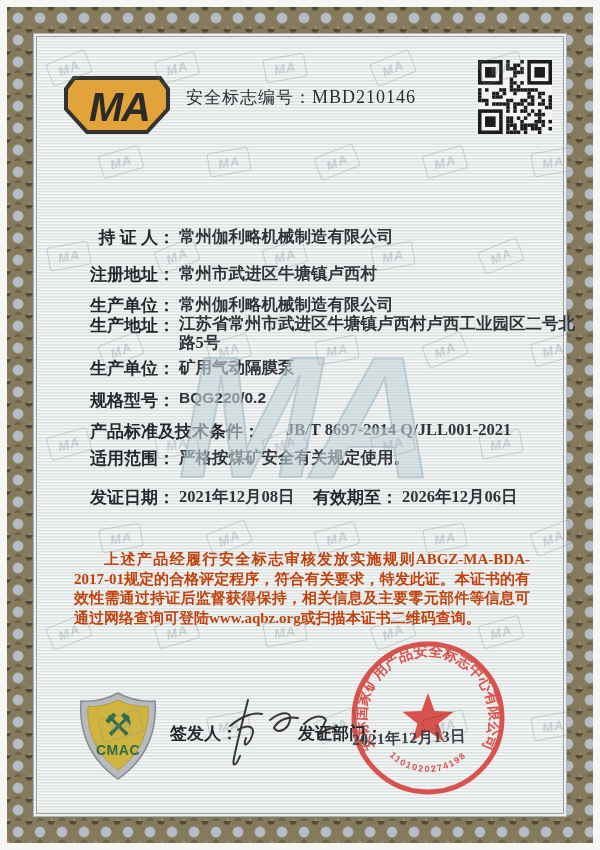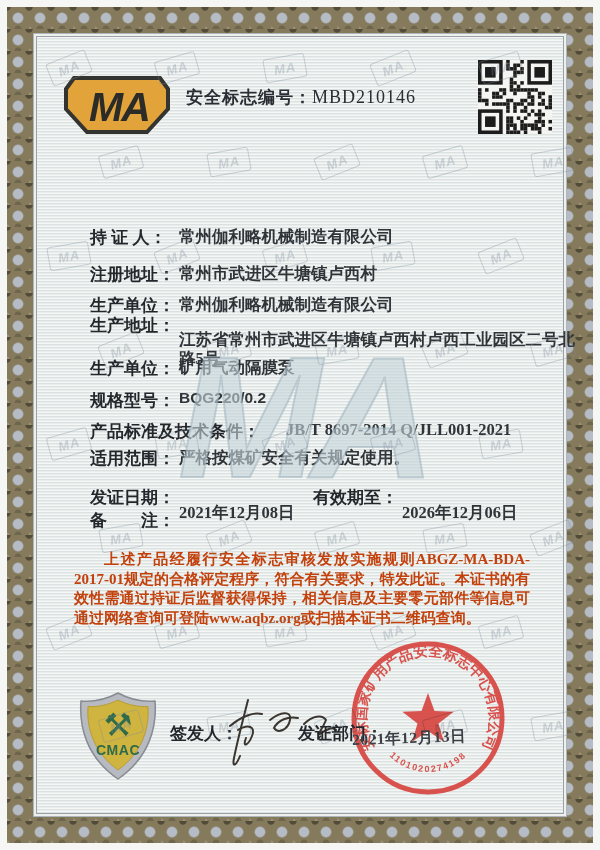--- a/index.html
+++ b/index.html
@@ -24,30 +24,30 @@
   
   .wm{position:absolute;width:40px;height:22px;border:1px solid rgba(125,140,155,.35);
       border-radius:3px;color:rgba(125,140,155,.32);font:italic 700 13px "Liberation Sans",sans-serif;
       display:flex;align-items:center;justify-content:center;z-index:1;letter-spacing:1px;}
   .bigwm{position:absolute;left:178px;top:318px;z-index:1;
       font:italic 900 172px "Liberation Sans",sans-serif;letter-spacing:-10px;
       color:rgba(196,211,219,.60);-webkit-text-stroke:2px rgba(147,168,182,.45);}
   
   .ma-logo{position:absolute;left:64px;top:76px;}
   .numline{position:absolute;left:186px;top:86px;font-size:17px;color:#2a2d33;}
-  .numline .nl-label{font-weight:700;letter-spacing:1px;}
+  .numline .nl-label{font-weight:400;letter-spacing:1px;}
   .numline .nl-value{font-weight:400;font-size:18px;letter-spacing:1px;}
   .qr{position:absolute;left:477px;top:60px;}
   .title{position:absolute;left:0;right:0;top:136px;text-align:center;
       font-size:36px;font-weight:900;letter-spacing:3px;color:#17191d;}
   
   .row{position:absolute;left:90px;right:38px;white-space:nowrap;}
-  .lbl{display:inline-block;min-width:85px;font-weight:700;font-size:17px;color:#23262b;vertical-align:top;}
+  .lbl{display:inline-block;min-width:85px;font-weight:700;font-size:17px;color:#23262b;vertical-align:top;text-align:right;}
   .lbl.wide{min-width:0;margin-right:22px;}
-  .val{font-weight:600;font-size:16.5px;color:#303439;margin-top:16px;}
+  .val{font-weight:600;font-size:16.5px;color:#303439;}
   .val.wrap{display:inline-block;width:412px;white-space:normal;line-height:19px;vertical-align:top;}
   .val.fixed{display:inline-block;width:130px;}
   
   .statement{position:absolute;left:74px;top:550px;width:456px;text-indent:2em;
       font-size:15px;line-height:19.5px;font-weight:600;color:#c2410c;text-align:justify;}
   
   .shield{position:absolute;left:76px;top:690px;}
   .signer-label{position:absolute;left:170px;top:722px;font-size:17px;font-weight:700;color:#23262b;}
   .sig{position:absolute;left:208px;top:686px;z-index:6;}
   .issuer-label{position:absolute;left:298px;top:722px;font-size:17px;font-weight:700;color:#23262b;z-index:6;}
@@ -282,23 +282,20 @@
     <div class="row" style="top:447px">
       <span class="lbl">适用范围：</span>
       <span class="val">严格按煤矿安全有关规定使用。</span>
     </div>
     <div class="row" style="top:486px">
       <span class="lbl">发证日期：</span>
       <span class="val fixed">2021年12月08日</span>
       <span class="lbl">有效期至：</span>
       <span class="val">2026年12月06日</span>
     </div>
-    <div class="row" style="top:509px">
-      <span class="lbl">备　　注：</span>
-    </div>
 
     <div class="statement">上述产品经履行安全标志审核发放实施规则ABGZ-MA-BDA-2017-01规定的合格评定程序，符合有关要求，特发此证。本证书的有效性需通过持证后监督获得保持，相关信息及主要零元部件等信息可通过网络查询可登陆www.aqbz.org或扫描本证书二维码查询。</div>
 
     <svg class="shield" width="84" height="92" viewBox="0 0 84 92">
       <path d="M42,3 C55,10 68,12 79,11 C81,36 74,67 42,89 C10,67 3,36 5,11 C16,12 29,10 42,3 Z" fill="#b7bac0" stroke="#878b92" stroke-width="1.5"></path>
       <path d="M42,10 C52,15 62,17 72,16.5 C73.5,37 67,62 42,80 C17,62 10.5,37 12,16.5 C22,17 32,15 42,10 Z" fill="#cfb440" stroke="#b89d33" stroke-width="1"></path>
       <text x="42" y="46" text-anchor="middle" font-size="32" fill="#2f6b49">⚒</text>
       <text x="42" y="65" text-anchor="middle" font-family="Liberation Sans, sans-serif" font-size="14" font-weight="800" fill="#2f6b49" letter-spacing="0.5">CMAC</text>
     </svg>
 

